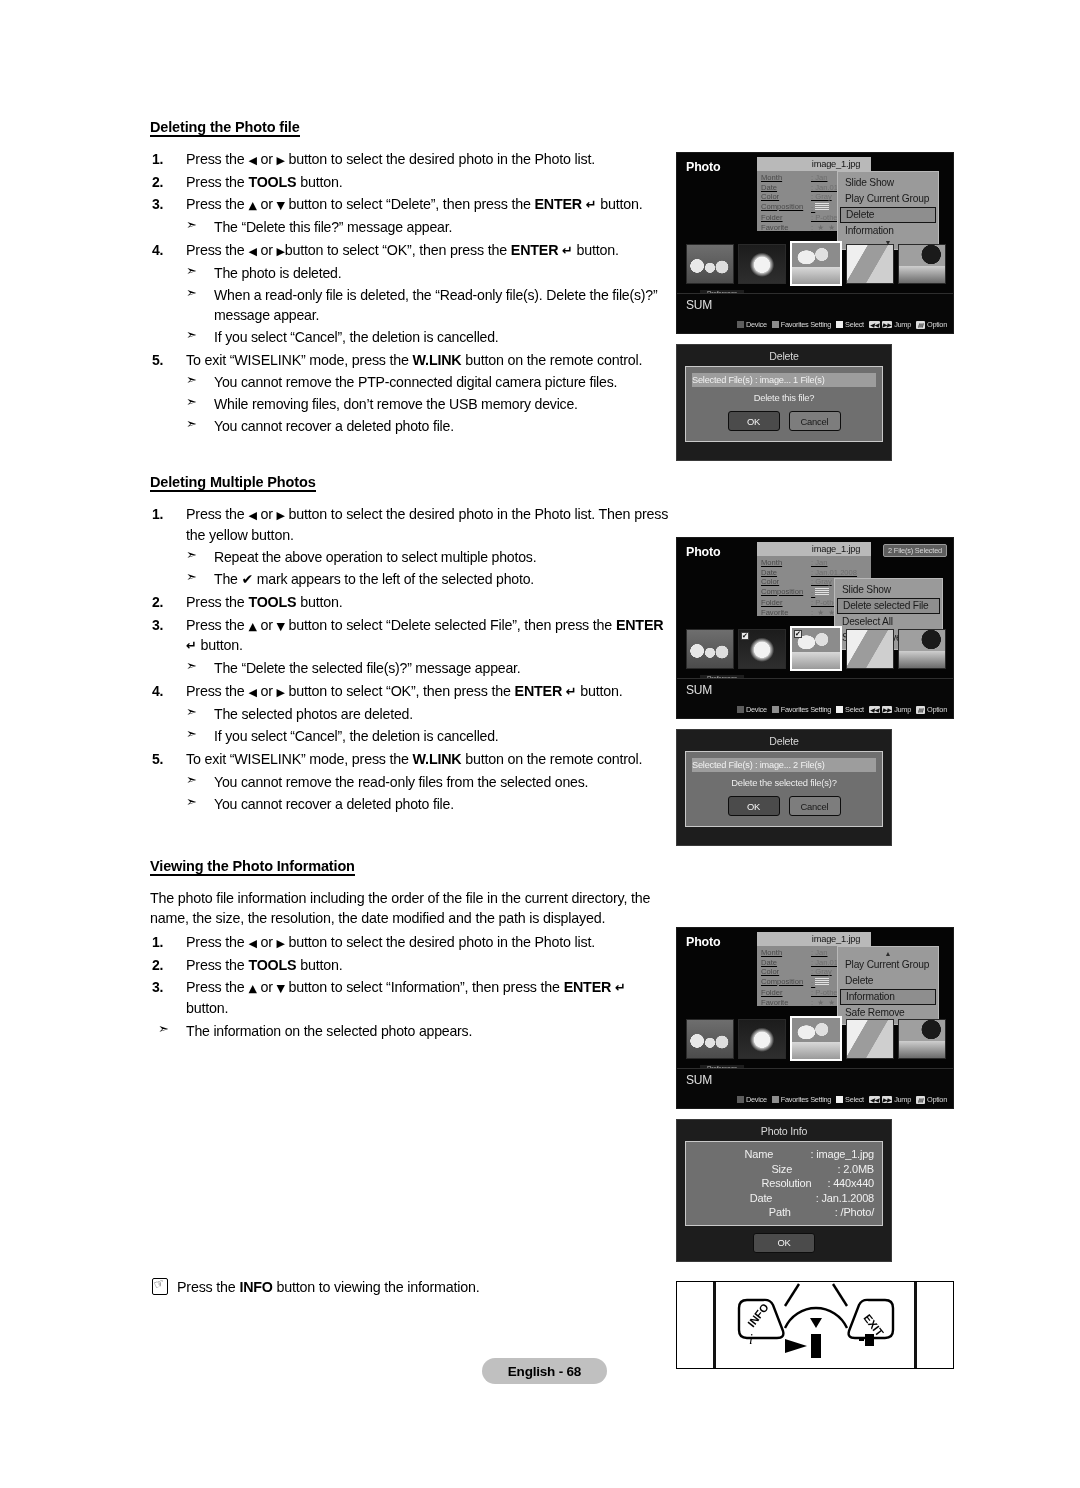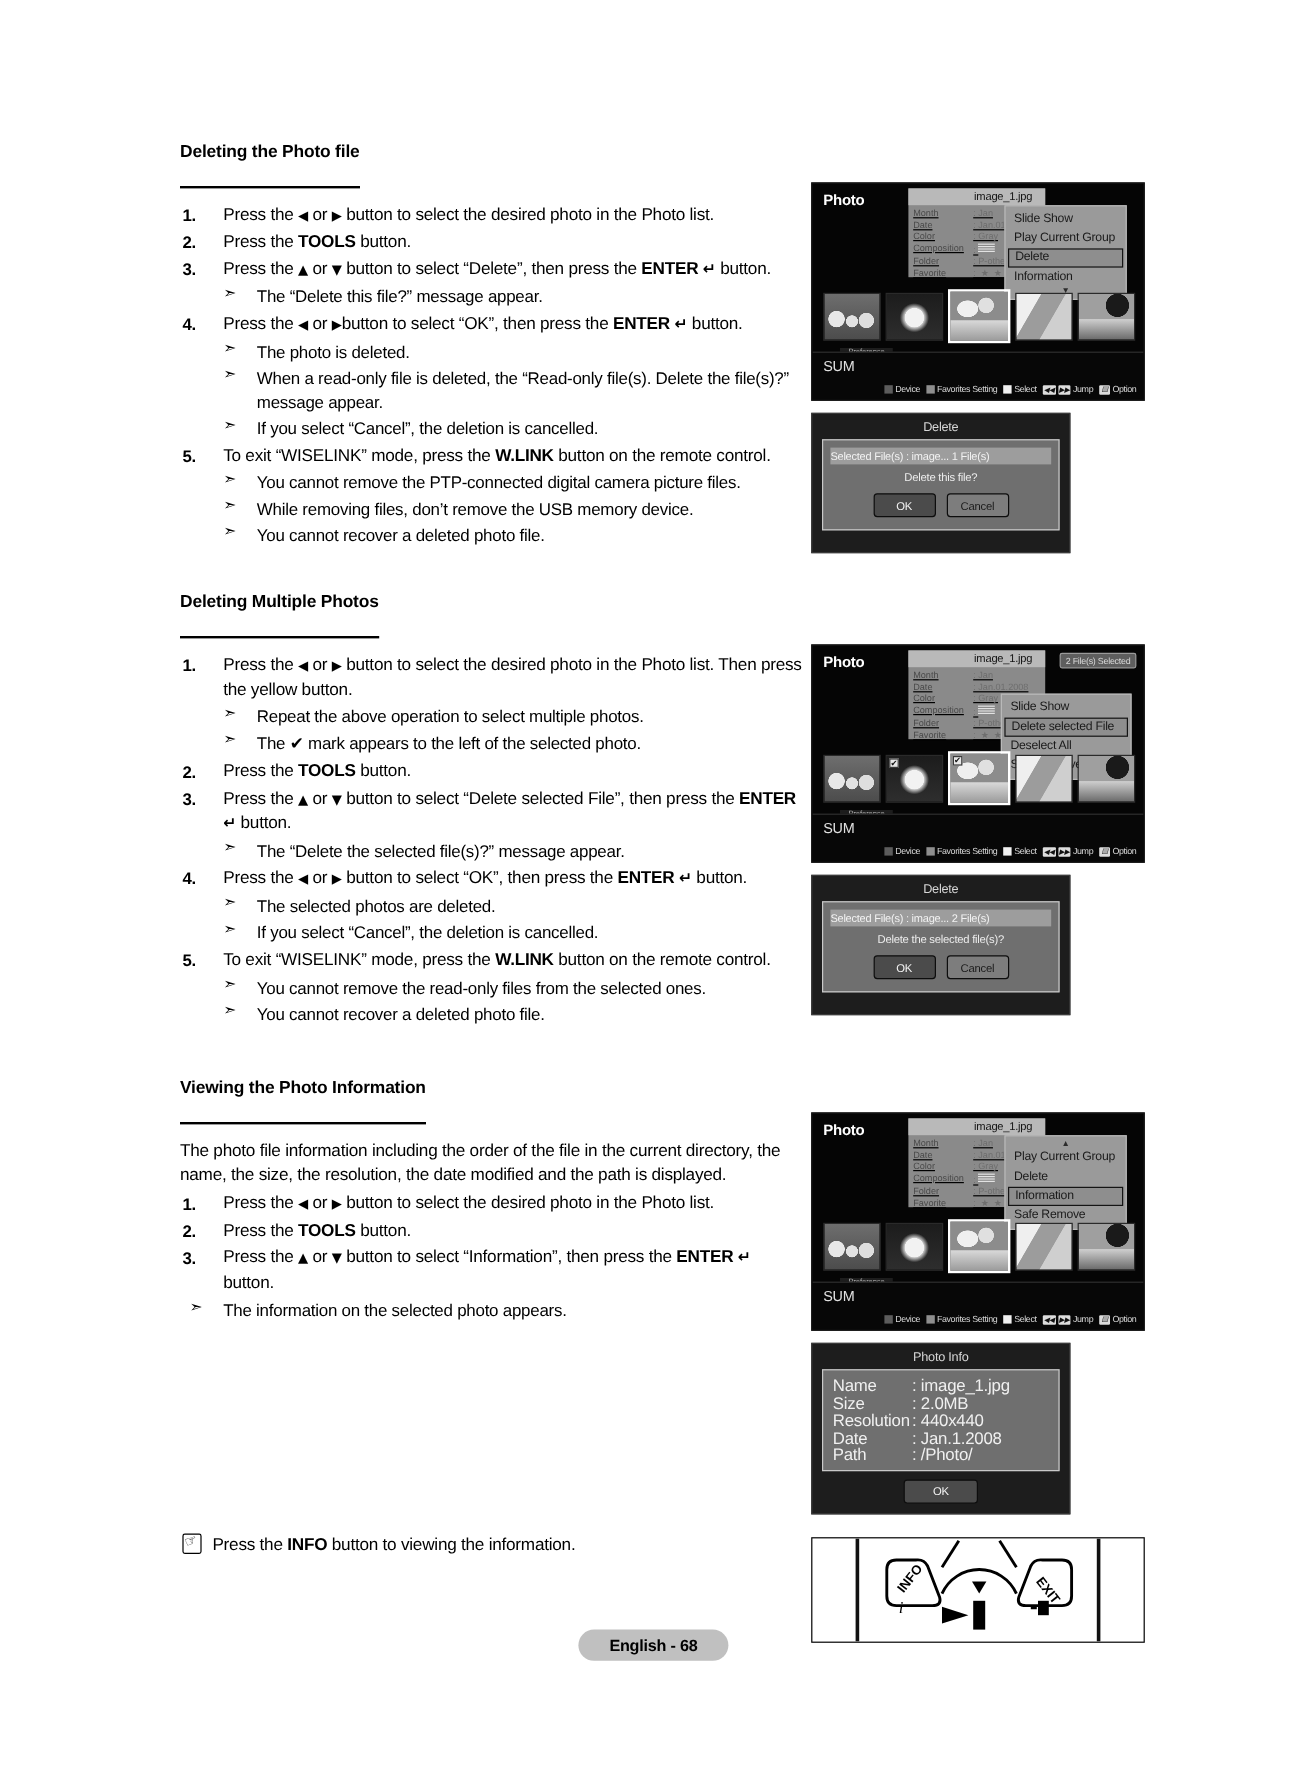--- a/index.html
+++ b/index.html
@@ -12,21 +12,21 @@
     position:relative;
     overflow:hidden;
   }
   .page { position:absolute; left:0; top:0; width:1080px; height:1488px; }
 
   
   .textcol { position:absolute; left:150px; top:118px; width:520px; }
 
   .sec-head {
     font-size:14.5px; font-weight:bold; letter-spacing:-0.15px;
-    display:inline-block; padding-bottom:20px;
+    display:inline-block; padding-bottom:0;
     border-bottom:2.2px solid #000;
     margin:0 0 12px 0;
   }
   .sec-head.s2 { margin-top:0; }
 
   .para { font-size:14.3px; line-height:1.42; letter-spacing:-0.2px; margin:0 0 4px 0; }
 
   ol.steps { list-style:none; margin:0; padding:0; }
   li.step {
     position:relative; padding-left:36px;
@@ -214,21 +214,21 @@
     display:flex; align-items:center; justify-content:center; letter-spacing:-0.2px;text-align:right;
   }
   .dlg-btn.ok { background:#4b4b4b; color:#f4f4f4; border:1.4px solid #0d0d0d; }
   .dlg-btn.cancel { background:#7d7d7d; color:#1a1a1a; border:1.4px solid #0d0d0d; }
   .dlg-pad { height:16px; }
 
   
   .infobox { position:absolute; width:216px; background:#1d1d1d; border:1px solid #3a3a3a; padding-bottom:8px; }
   .info-title { color:#d6d6d6; font-size:10.6px; text-align:center; padding:5px 0 4px; letter-spacing:-0.2px; }
   .info-body { margin:0 8px; background:#6f6f6f; border:1px solid #c9c9c9; padding:5px 2px; }
-  .info-row { display:flex; font-size:14px; color:#f0f0f0; line-height:14.5px; padding:0 6px; letter-spacing:-0.2px; }
+  .info-row { display:flex; font-size:11px; color:#f0f0f0; line-height:14.5px; padding:0 6px; letter-spacing:-0.2px;justify-content:flex-end; }
   .info-row .k { width:66px; }
   .info-ok { display:flex; justify-content:center; margin-top:7px; }
 
   
   .remote {
     position:absolute; left:676px; top:1281px; width:278px; height:88px;
     background:#fff; border:1.6px solid #000; overflow:hidden;
   }
   .rem-edge { position:absolute; top:0; bottom:0; width:3px; background:#111; }
   svg.remsvg { position:absolute; left:0; top:0; }

